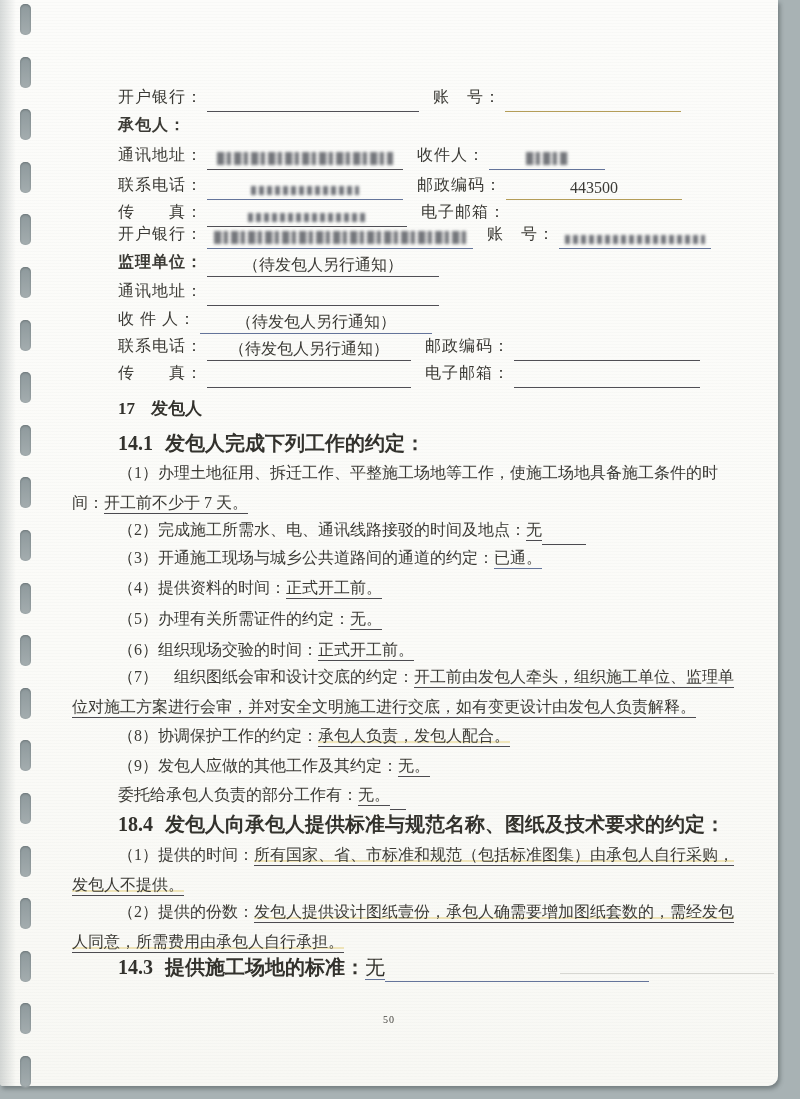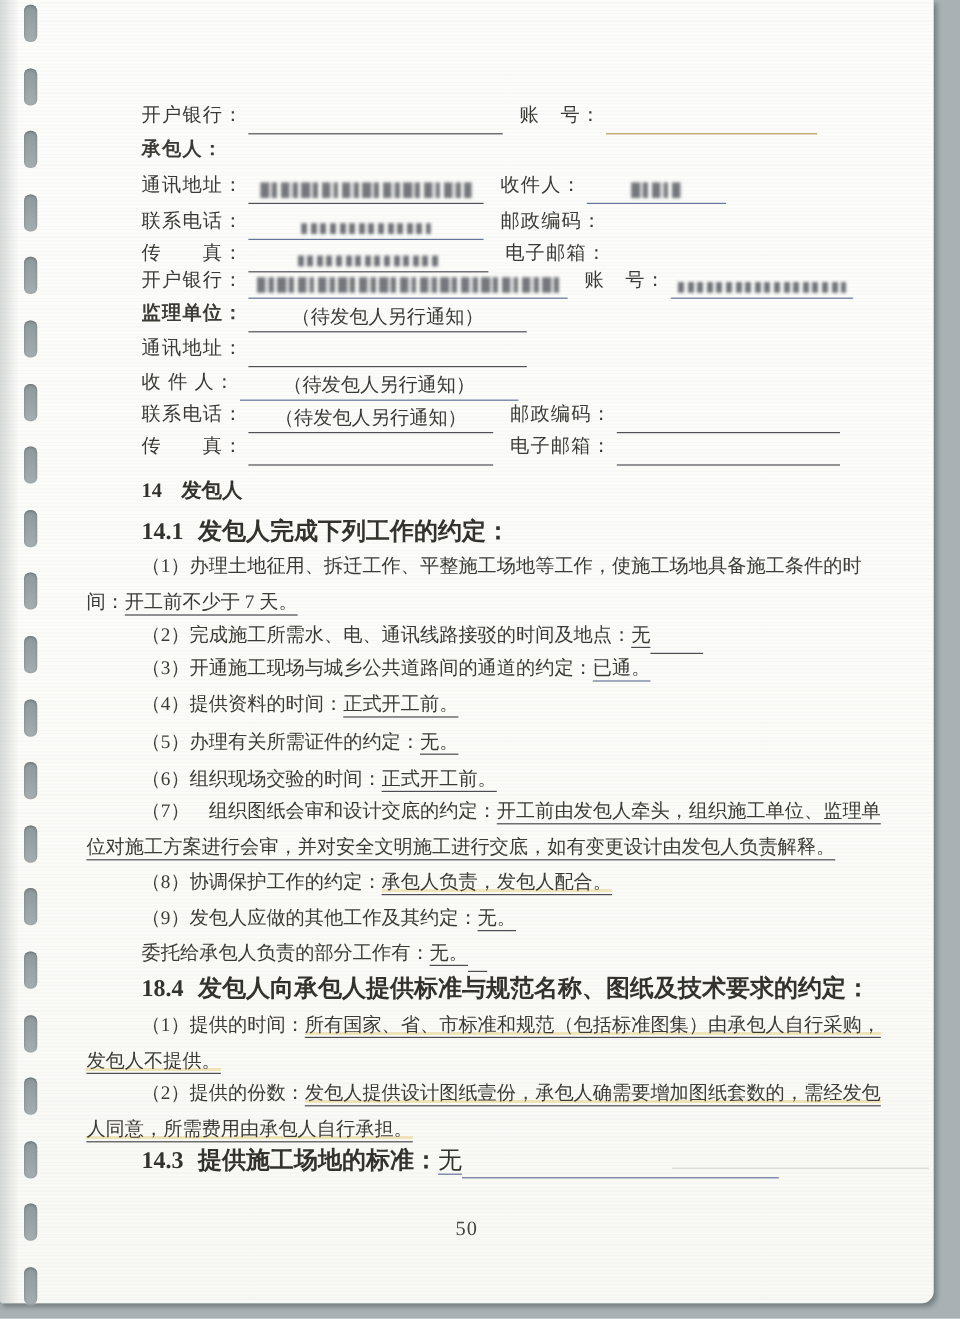--- a/index.html
+++ b/index.html
@@ -83,21 +83,21 @@
   }
   .h1 .num{margin-right:16px;}
   .h2{
     position:absolute;left:46px;margin:0;
     font-size:20px;font-weight:bold;color:#33322d;
   }
   .h2 .num{margin-right:12px;}
   .h2 .uv{font-weight:normal;}
   .pageno{
     position:absolute;left:0;width:778px;top:1014px;
-    text-align:center;font-size:17px;color:#44433e;letter-spacing:1px;
+    text-align:center;font-size:10px;color:#44433e;letter-spacing:1px;
   }
   .artifact{
     position:absolute;height:1px;background:rgba(95,95,85,.22);
   }
 </style>
 </head>
 <body>
 
 <div class="scan">
   <div class="paper">
@@ -149,20 +149,23 @@
           <span class="sm sm-cn" style="width:42px"></span>
         </span>
       </div>
 
       <div class="row" style="top:174px">
         <span class="lbl">联系电话：</span>
         <span class="field u-blue" style="width:196px">
           <span class="sm sm-num" style="width:108px"></span>
         </span>
         <span class="lbl ml">邮政编码：</span>
+        <span class="field u-tan" style="width:176px">
+          <span class="fval">443500</span>
+        </span>
       </div>
 
       <div class="row" style="top:201px">
         <span class="lbl">传　　真：</span>
         <span class="field" style="width:200px">
           <span class="sm sm-num" style="width:118px"></span>
         </span>
         <span class="lbl ml">电子邮箱：</span>
       </div>
 
@@ -205,21 +208,21 @@
         <span class="field" style="width:186px"></span>
       </div>
 
       <div class="row" style="top:362px">
         <span class="lbl">传　　真：</span>
         <span class="field" style="width:204px"></span>
         <span class="lbl ml">电子邮箱：</span>
         <span class="field" style="width:186px"></span>
       </div>
 
-      <p class="h1" style="top:394px"><span class="num">14</span><span>发包人</span></p>
+      <p class="h1" style="top:394px"><span class="num">17</span><span>发包人</span></p>
 
       <p class="h2" style="top:428px"><span class="num">14.1</span><span>发包人完成下列工作的约定：</span></p>
 
       <p class="clause" style="top:458px"><span>（1）办理土地征用、拆迁工作、平整施工场地等工作，使施工场地具备施工条件的时间：</span><span class="uv">开工前不少于 7 天。</span></p>
 
       <p class="clause" style="top:515px"><span>（2）完成施工所需水、电、通讯线路接驳的时间及地点：</span><span class="uv">无</span><span class="tail" style="width:44px"></span></p>
 
       <p class="clause" style="top:543px"><span>（3）开通施工现场与城乡公共道路间的通道的约定：</span><span class="uv ublue">已通。</span></p>
 
       <p class="clause" style="top:573px"><span>（4）提供资料的时间：</span><span class="uv">正式开工前。</span></p>

